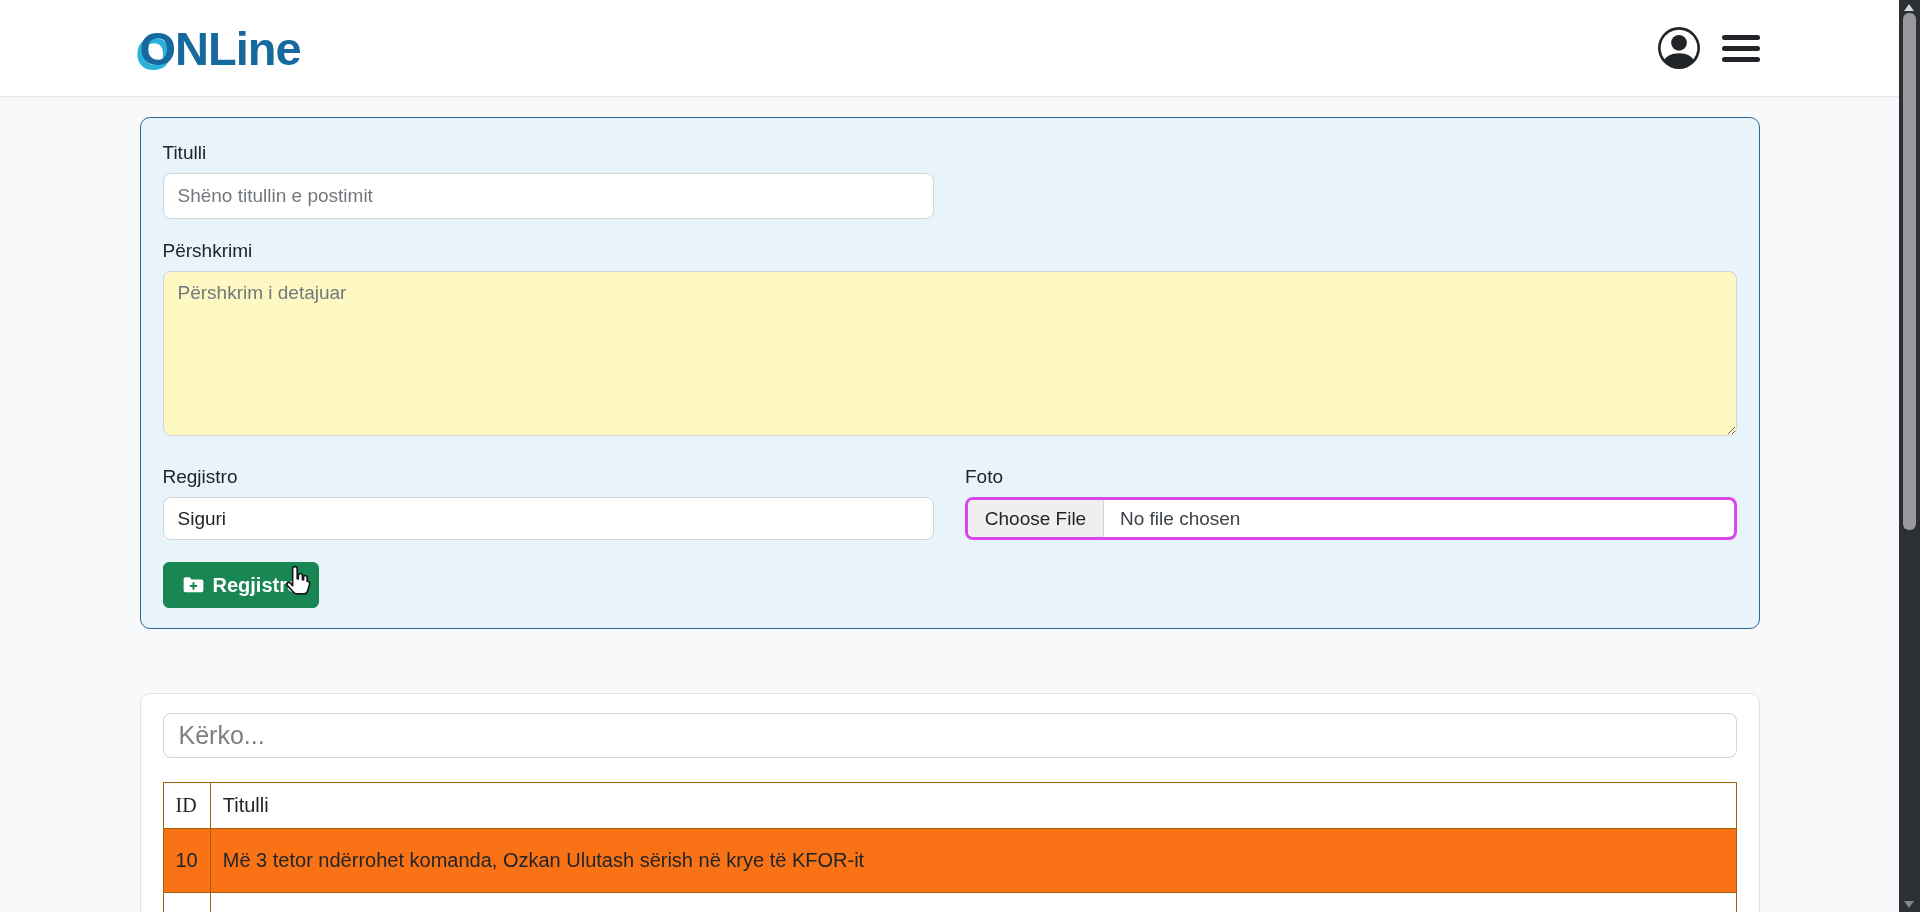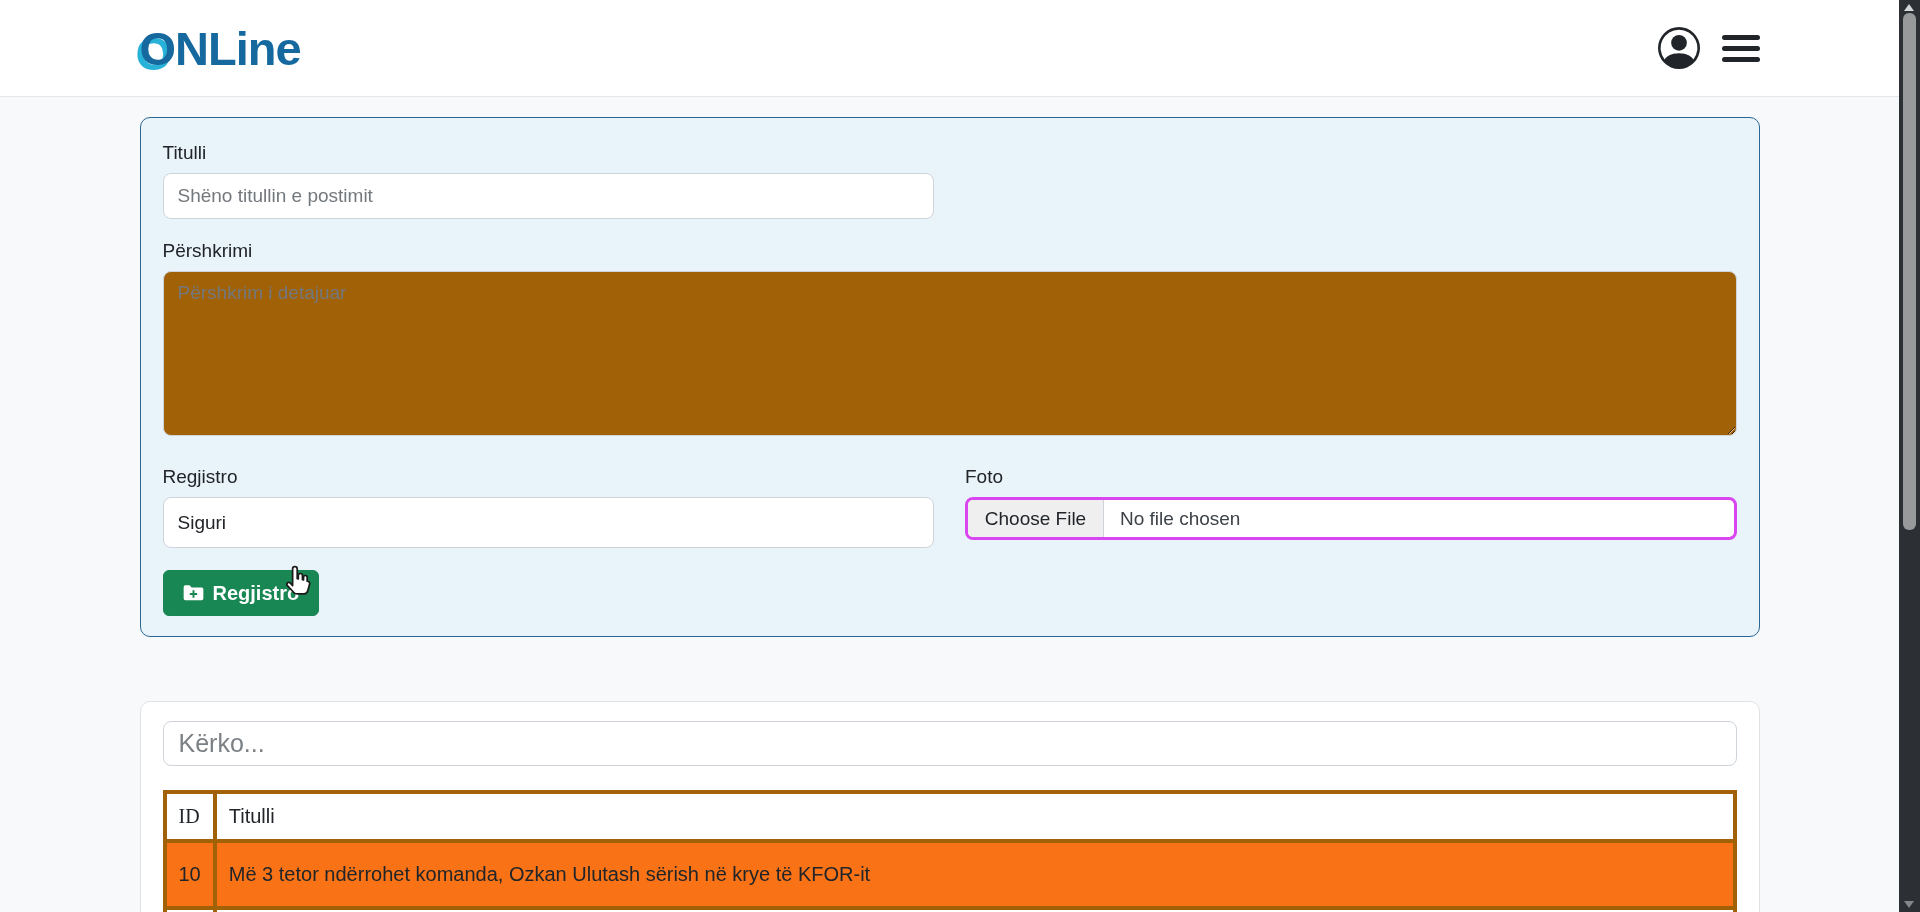--- a/index.html
+++ b/index.html
@@ -53,27 +53,27 @@
   .text-input {
     width: 100%; height: 46px;
     background: #fff; border: 1px solid #ced4da; border-radius: 8px;
     padding: 0 14px; font-size: 19px; color: #212529;
     font-family: inherit; outline: none;
   }
   .text-input::placeholder { color: #73787d; opacity: 1; }
   .block { margin-top: 21px; }
   .textarea {
     width: 100%; height: 165px;
-    background: #a16207; border: 1px solid #ced4da; border-radius: 8px;
+    background: #fef9c3; border: 1px solid #ced4da; border-radius: 8px;
     padding: 10px 14px; font-size: 19px; color: #212529;
     font-family: inherit; resize: both; outline: none;
   }
   .textarea::placeholder { color: #73787d; opacity: 1; }
   .select-box {
-    width: 100%; height: 51px;
+    width: 100%; height: 43px;
     background: #fff; border: 1px solid #ced4da; border-radius: 8px;
     padding: 0 14px; font-size: 19px; color: #212529;
     display: flex; align-items: center;
   }
   .file-box {
     width: 100%; height: 43px;
     background: #fff; border: 3px solid #d946ef; border-radius: 8px;
     display: flex; align-items: stretch; overflow: hidden;
     font-size: 19px;
   }
@@ -104,21 +104,21 @@
     padding: 19px 22px 300px 22px;
   }
   .search-input {
     width: 100%; height: 45px;
     background: #fff; border: 1px solid #ced4da; border-radius: 8px;
     padding: 0 15px; font-size: 25px; color: #212529;
     font-family: inherit; outline: none;
   }
   .search-input::placeholder { color: #7b8085; opacity: 1; }
   table.posts { width: 100%; border-collapse: collapse; margin-top: 24px; font-size: 20px; }
-  table.posts th, table.posts td { border: 4px solid #a16207; text-align: left; }
+  table.posts th, table.posts td { border: 1px solid #a16207; text-align: left; }
   table.posts th { padding: 11px 12px; font-weight: 400; }
   th.id-col { font-family: "Liberation Serif", "DejaVu Serif", serif; width: 37px; }
   table.posts td { padding: 20px 12px; }
   td.id-cell { padding: 20px 8px 20px 9px; }
   tr.striped { background: #f97316; }
 
   
   .scrollbar {
     position: absolute; right: 0; top: 0;
     width: 21px; height: 912px;

